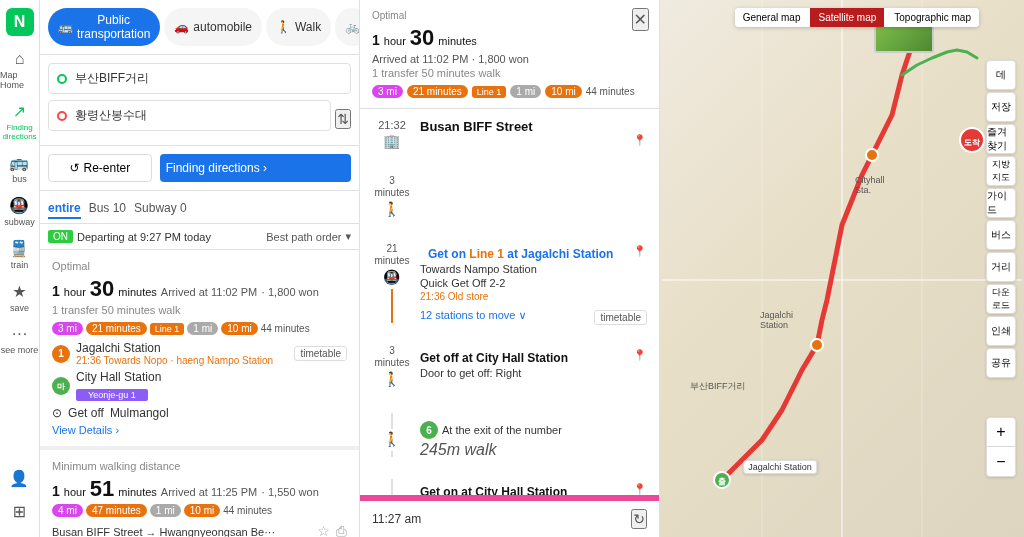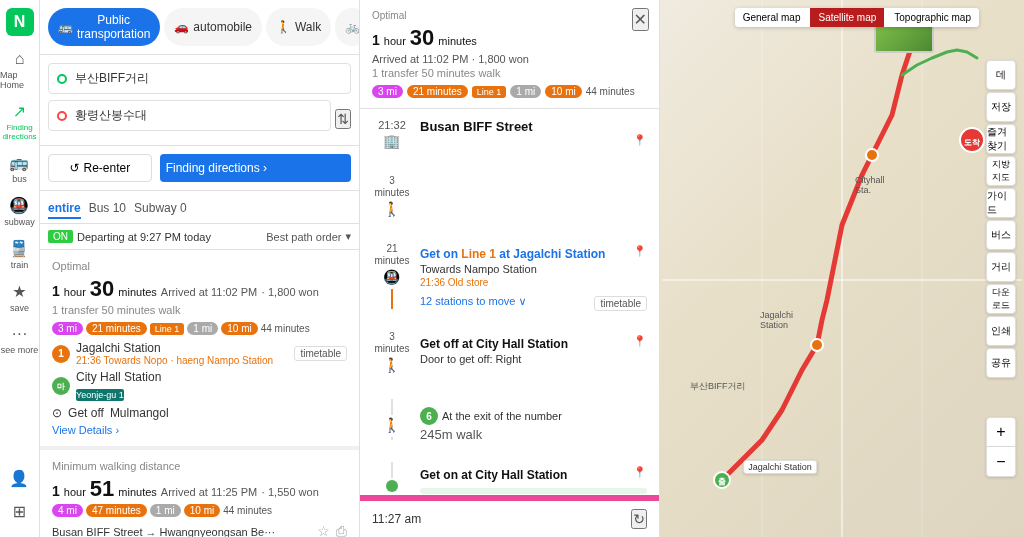--- a/index.html
+++ b/index.html
@@ -167,22 +167,22 @@
     }
     .line-badge.orange { background: #e8730e; }
     .line-badge.village { background: #4caf50; font-size: 8px; }
     .route-station { font-size: 12px; color: #333; }
     .route-sub { font-size: 10px; color: #e8730e; }
     .timetable-btn {
       margin-left: auto; font-size: 10px; color: #555; border: 1px solid #ddd;
       background: #fff; padding: 1px 5px; border-radius: 3px; cursor: pointer;
     }
     .yeonje-badge {
-      background: #0f766e; color: white; font-size: 9px;
-      padding: 1px 0; border-radius: 2px; display: inline-block;
+      background: #8b5cf6; color: white; font-size: 9px;
+      padding: 1px 12px; border-radius: 2px; display: inline-block;
     }
     .getoff-row { display: flex; align-items: center; gap: 6px; font-size: 12px; color: #333; margin: 4px 0; }
     .view-details { font-size: 11px; color: #1a73e8; cursor: pointer; }
 
     
     .detail-panel {
       width: 300px;
       background: #fff;
       border-right: 1px solid #e0e0e0;
       display: flex;
@@ -218,21 +218,21 @@
     }
     .step-time { font-size: 11px; color: #555; text-align: center; }
     .step-icon { font-size: 14px; margin: 2px 0; }
     .step-line {
       width: 2px; flex: 1; background: #e0e0e0; margin: 2px 0;
     }
     .step-line.orange { background: #e8730e; }
     .step-right { flex: 1; }
     .step-title { font-size: 13px; font-weight: bold; color: #111; }
     .step-action {
-      font-size: 12px; color: #1a73e8; font-weight: bold; margin-top: 4px;
+      font-size: 12px; color: #1a73e8; font-weight: bold; margin-top: 4px; margin-left: 8px;
     }
     .step-action span { color: #e8730e; }
     .step-toward { font-size: 11px; color: #333; margin-top: 2px; }
     .step-timetable-btn {
       font-size: 10px; color: #555; border: 1px solid #ddd; background: #fff;
       padding: 1px 5px; border-radius: 3px; cursor: pointer; margin-top: 4px;
     }
     .step-door { font-size: 11px; color: #333; margin-top: 2px; }
     .step-exit-badge {
       display: inline-flex; align-items: center; justify-content: center;
@@ -581,20 +581,21 @@
         <span style="font-size:10px;color:#555;text-align:center;line-height:1.2;">21<br>minutes</span>
         <span class="step-icon">🚇</span>
         <div class="step-line orange"></div>
       </div>
       <div class="step-right">
         <div class="step-action">
           Get on <span>Line 1</span> at Jagalchi Station
         </div>
         <span style="font-size:11px;color:#aaa;cursor:pointer;float:right;margin-top:-16px;">📍</span>
         <div class="step-toward">Towards Nampo Station</div>
+        <div class="step-toward">Quick Get Off 2-2</div>
         <div style="font-size:10px;color:#e8730e;margin-top:2px;">21:36 Old store</div>
         <div style="display:flex; align-items:center; justify-content:space-between; margin-top:4px;">
           <span style="font-size:11px;color:#1a73e8;cursor:pointer;">12 stations to move ∨</span>
           <button class="step-timetable-btn">timetable</button>
         </div>
       </div>
     </div>
 
     <div class="detail-step">
       <div class="step-left">
@@ -613,21 +614,21 @@
       <div class="step-left">
         <div style="width:2px;height:16px;background:#e0e0e0;"></div>
         <span class="step-icon">🚶</span>
         <div class="step-line"></div>
       </div>
       <div class="step-right">
         <div style="display:flex;align-items:center;margin-top:8px;">
           <span class="step-exit-badge">6</span>
           <span class="step-exit-text">At the exit  of the number</span>
         </div>
-        <div style="font-size:13px;color:#555;margin-top:2px;">245m walk</div>
+        <div style="font-size:16px;color:#555;margin-top:2px;font-style:italic;">245m walk</div>
       </div>
     </div>
 
     <div class="detail-step">
       <div class="step-left">
         <div style="width:2px;height:16px;background:#e0e0e0;"></div>
         <span style="width:12px;height:12px;border-radius:50%;background:#4caf50;display:block;margin:2px auto;"></span>
       </div>
       <div class="step-right">
         <div style="font-size:12px;font-weight:bold;color:#111;margin-top:6px;">Get on at City Hall Station</div>

